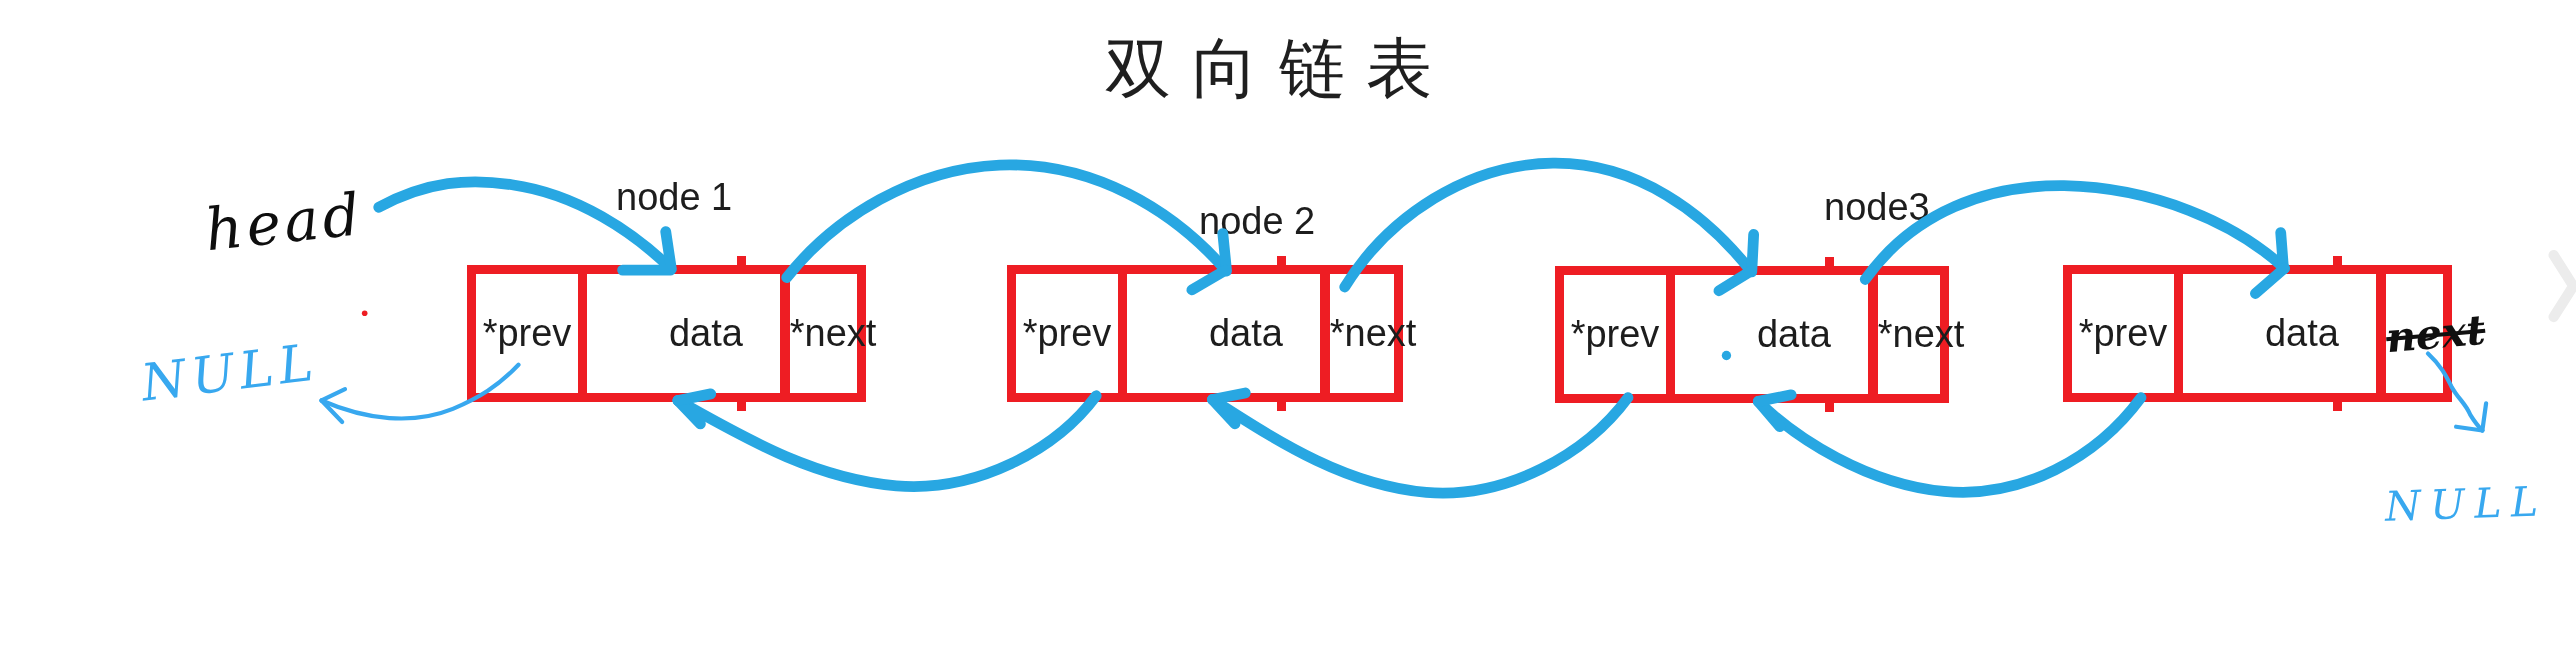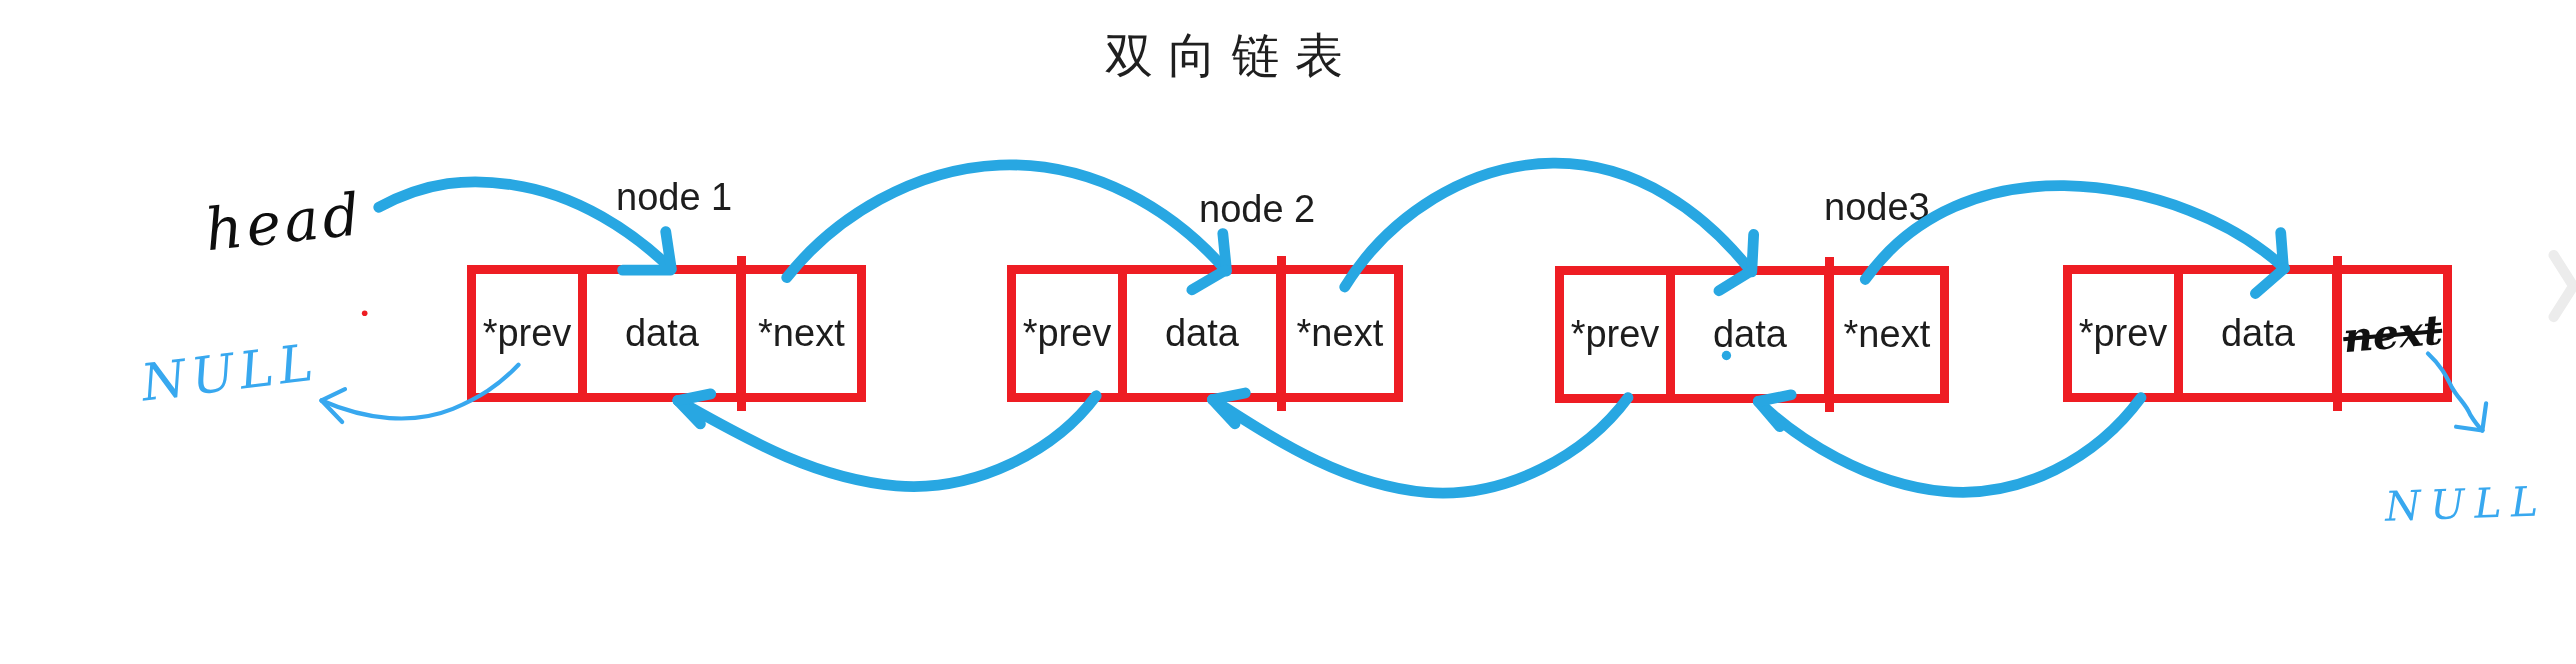--- a/index.html
+++ b/index.html
@@ -12,40 +12,40 @@
   html,body{margin:0;padding:0;background:#ffffff;}
   .canvas{
     position:relative;
     width:2576px;height:664px;
     background:#ffffff;
     overflow:hidden;
     font-family:"Liberation Sans",sans-serif;
   }
   .title{
     position:absolute;left:1105px;top:24.4px;
-    font-size:48px;color:#1f1f1f;
+    font-size:66px;color:#1f1f1f;
     letter-spacing:0.32em;white-space:nowrap;
     font-family:Liberation Serif, serif;
   }
   .node-label{
     position:absolute;font-size:38px;color:var(--ink);white-space:nowrap;
   }
   .node{
     position:absolute;height:137px;box-sizing:border-box;
     border:9.4px solid var(--red);
     display:flex;flex-direction:row;align-items:stretch;
     background:#fff;
     justify-content:space-between;
   }
   .cell{
     display:flex;align-items:center;justify-content:center;
     font-size:38px;color:var(--ink);white-space:nowrap;
   }
   .c1{width:102px;flex:0 0 102px;}
-  .c2{width:149px;flex:0 0 149px;}
+  .c2{width:149px;flex:0 0 149px;margin-left:44px;}
   .c3{flex:1 1 auto;}
   .divider{flex:0 0 9.4px;background:var(--red);}
   .tick{
     position:absolute;width:9.4px;height:9.4px;background:var(--red);left:261px;
   }
   .tick.t{top:-18px;}
   .tick.b{bottom:-18px;}
   .hand{
     position:absolute;color:var(--pen);
     font-family:"DejaVu Serif",serif;font-style:italic;
@@ -79,21 +79,21 @@
 
 <div class="canvas">
 
   <div class="title">双向链表</div>
 
   <div class="hand head">head</div>
   <div class="hand null-left">NULL</div>
   <div class="hand null-right">NULL</div>
 
   <div class="node-label" style="left:616px;top:176px;text-align:right;">node 1</div>
-  <div class="node-label" style="left:1199px;top:188px;">node 2</div>
+  <div class="node-label" style="left:1199px;top:200px;">node 2</div>
   <div class="node-label" style="left:1824px;top:186px;">node3</div>
 
   <div class="node" style="left:467px;top:265px;width:399px;">
     <div class="cell c1">*prev</div>
     <div class="divider"></div>
     <div class="cell c2">data</div>
     <div class="divider"></div>
     <div class="cell c3">*next</div>
     <i class="tick t"></i>
     <i class="tick b"></i>

